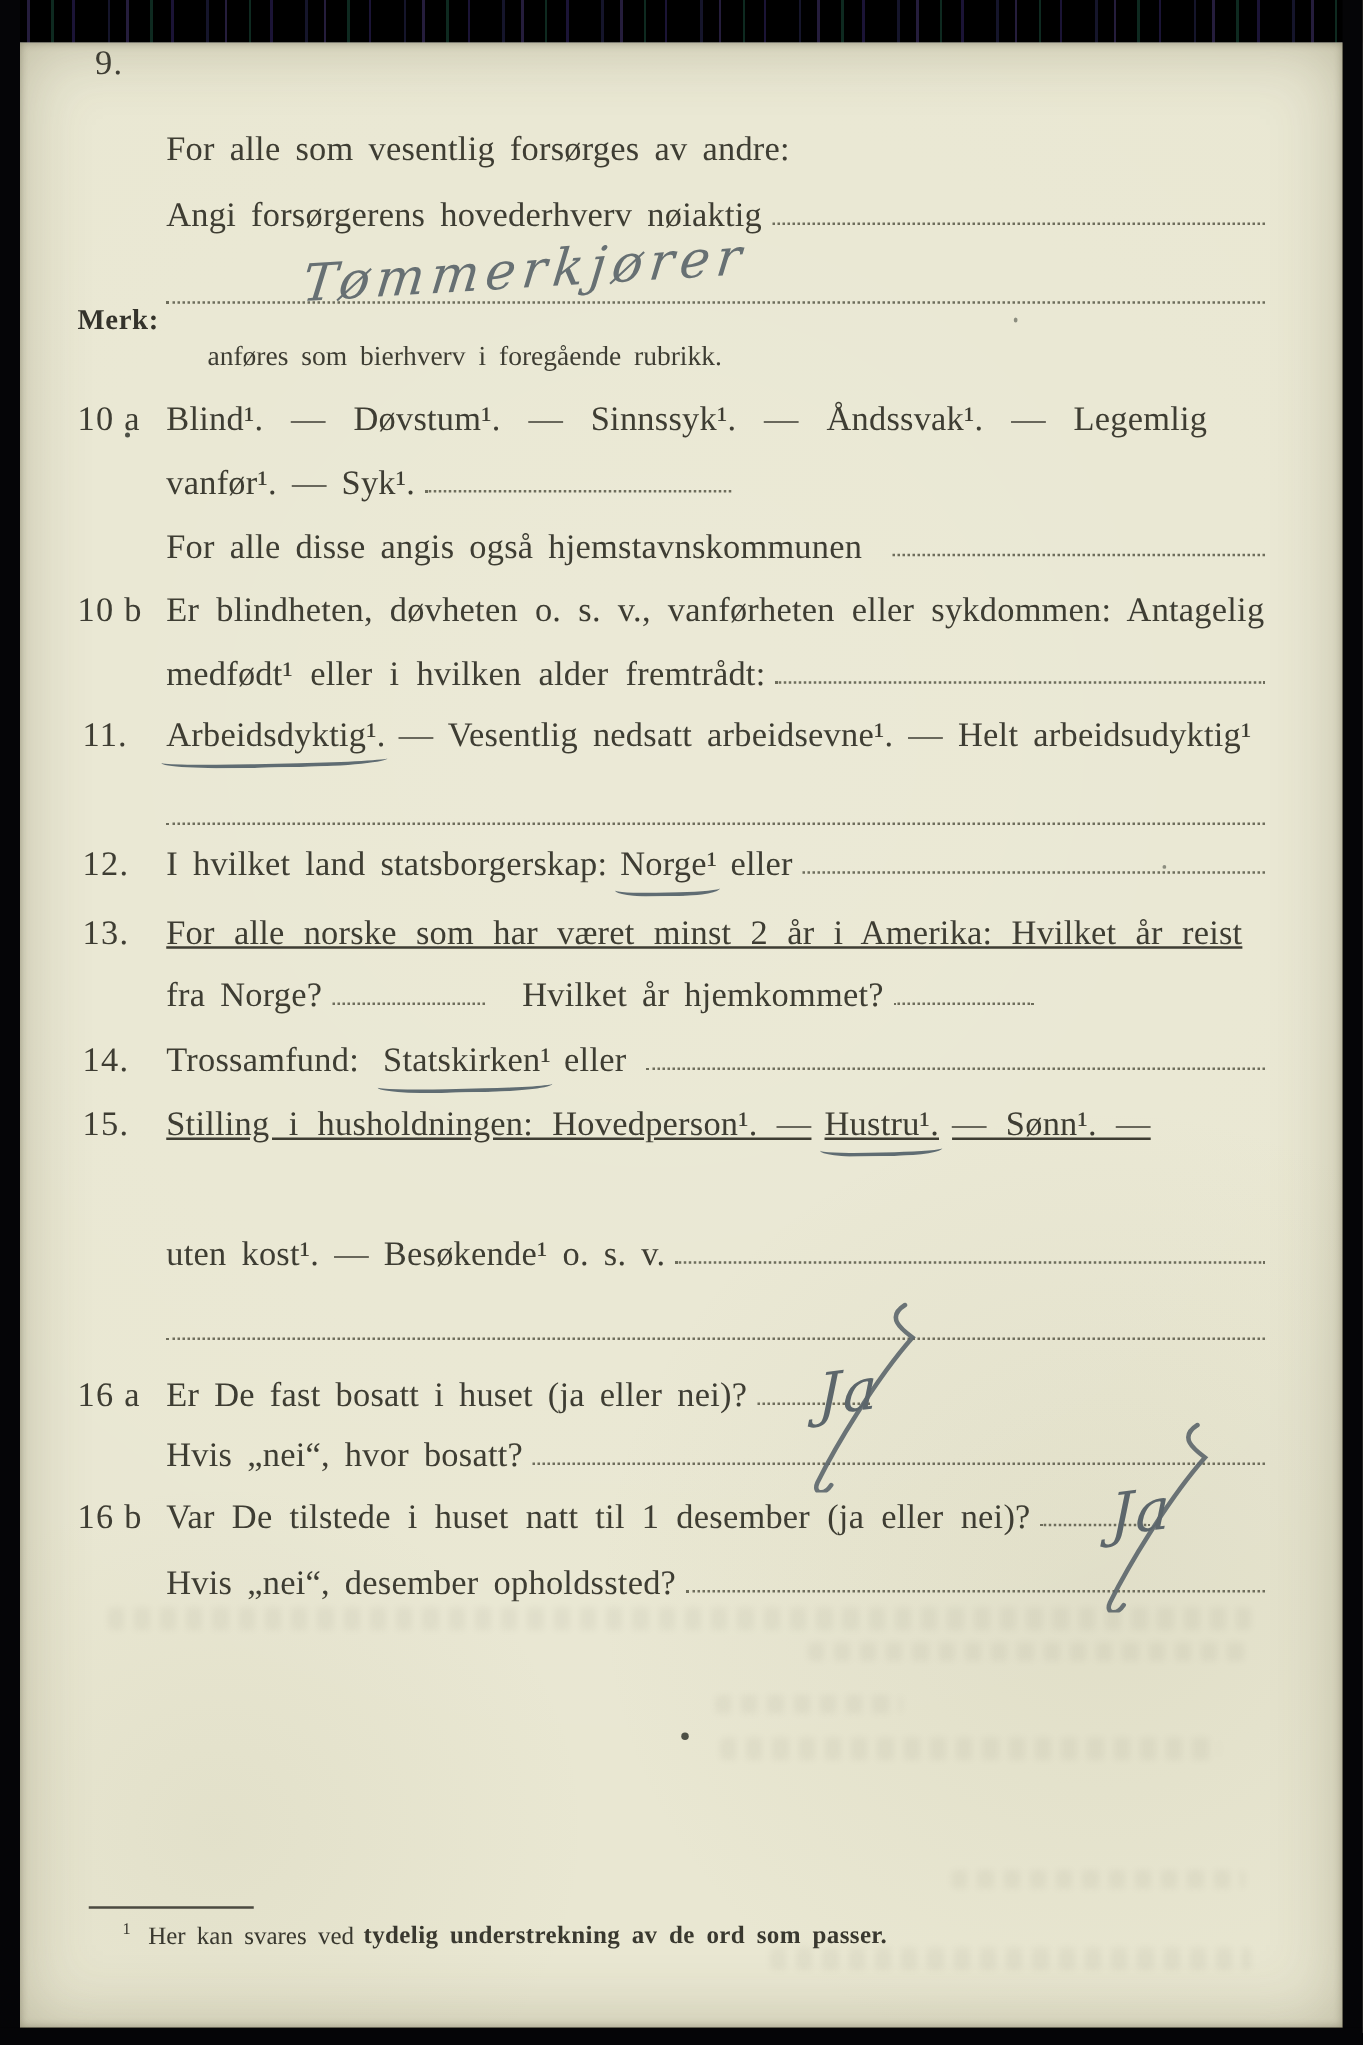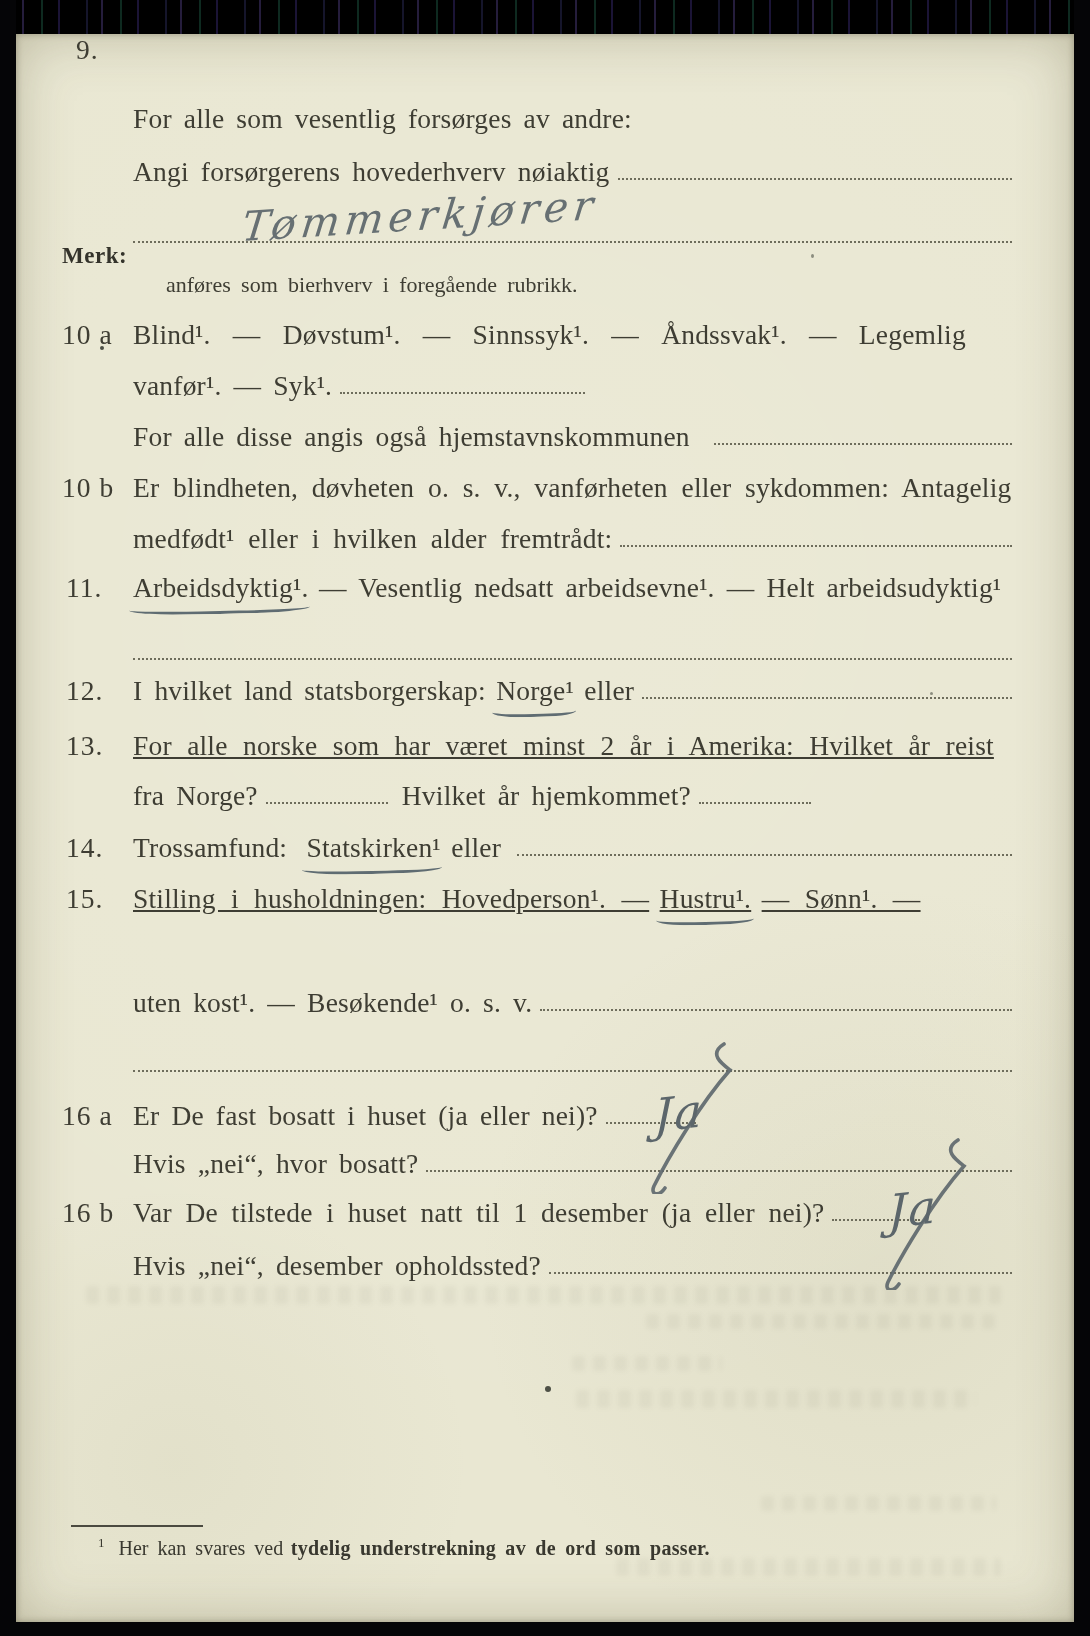--- a/index.html
+++ b/index.html
@@ -124,21 +124,21 @@
       <span class="fill"></span>
     </div>
 
     <span class="num n11" style="top:696px">13.</span>
     <div class="row wide2" style="top:696px">
       <span>For alle norske som har været minst 2 år i Amerika:  Hvilket år reist</span>
     </div>
     <div class="row short" style="top:746px">
       <span>fra Norge?</span>
       <span class="fill fixed" style="width:122px"></span>
-      <span style="margin-left:14px">Hvilket år hjemkommet?</span>
+      <span style="margin-left:30px">Hvilket år hjemkommet?</span>
       <span class="fill fixed" style="width:112px"></span>
     </div>
 
     <span class="num n11" style="top:798px">14.</span>
     <div class="row" style="top:798px">
       <span class="gap-r" style="margin-right:.7em">Trossamfund:</span>
       <span class="hand-ul gap-r">Statskirken¹</span>
       <span>eller</span>
       <span class="fill" style="margin-left:16px"></span>
     </div>

